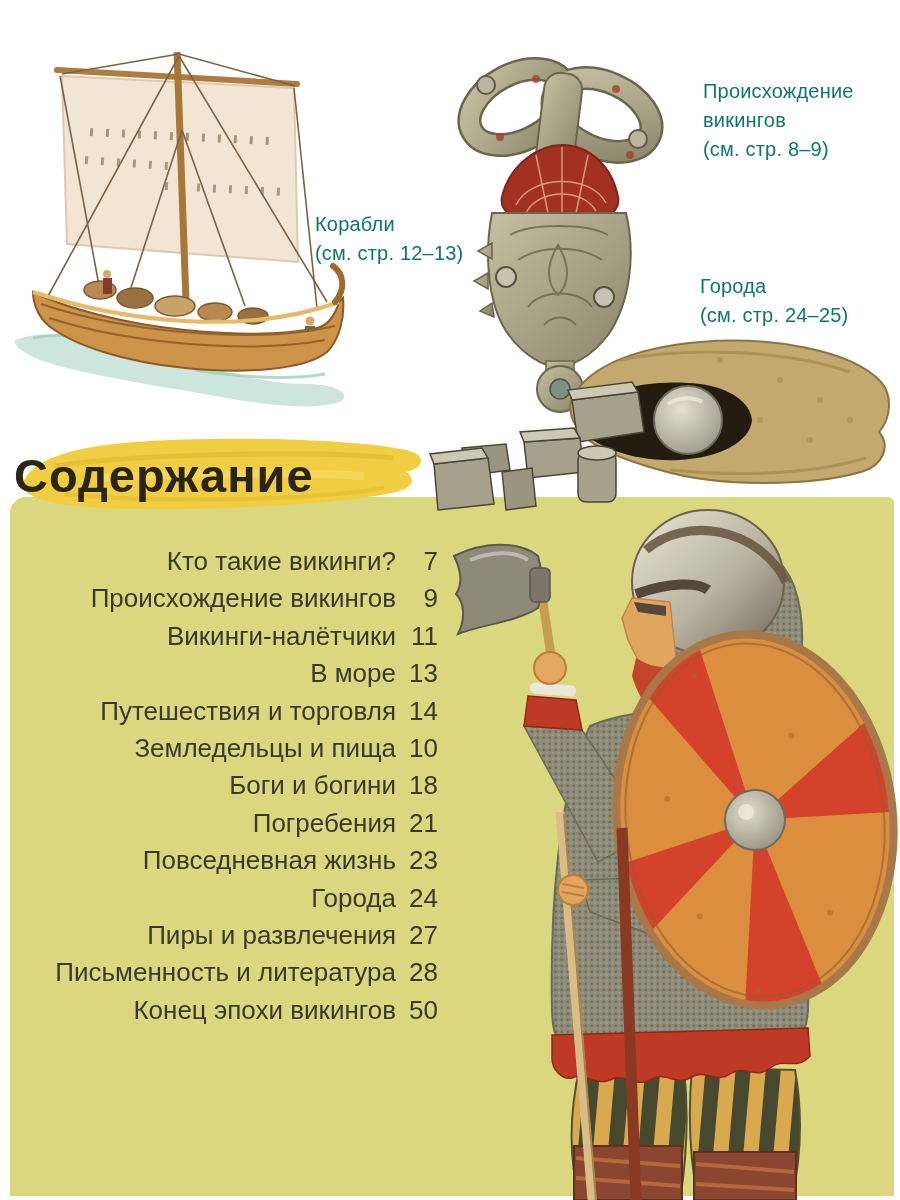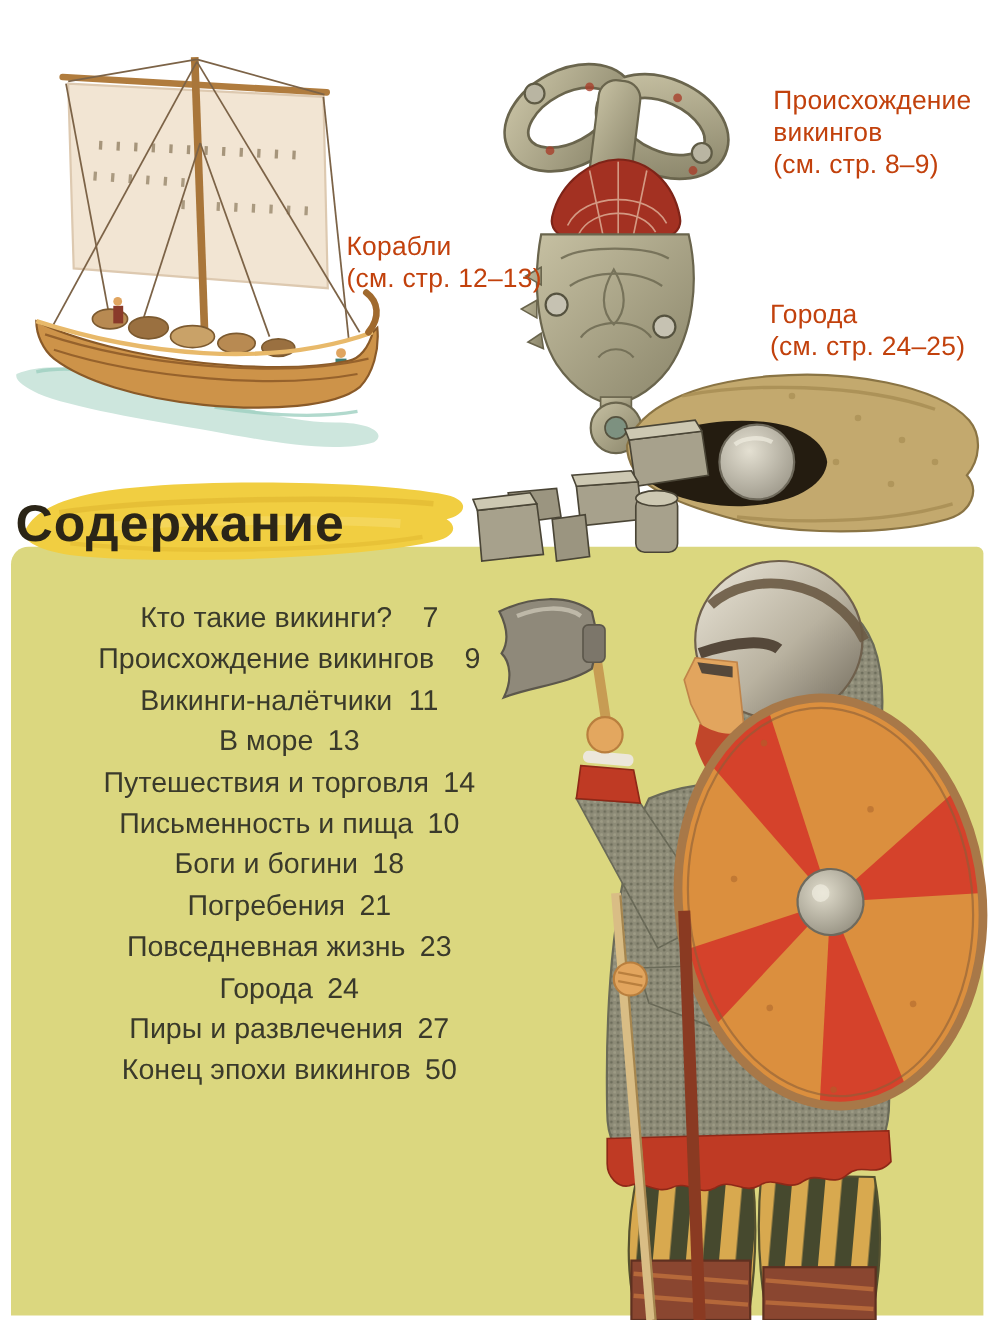--- a/index.html
+++ b/index.html
@@ -6,34 +6,34 @@
   .page{
     position:relative;width:900px;height:1200px;background:#ffffff;
     overflow:hidden;font-family:"Liberation Sans",sans-serif;margin:0 auto;
   }
   .panel{
     position:absolute;left:10px;top:497px;width:884px;height:699px;
     background:#dbd77f;border-radius:16px 6px 0 0;
   }
   .illu{position:absolute;}
   .caption{
-    position:absolute;color:#c2410c;font-size:24px;line-height:29px;
+    position:absolute;color:#0f766e;font-size:20px;line-height:29px;
     letter-spacing:.2px;
   }
   .brush-wrap{position:absolute;left:14px;top:426px;width:424px;height:100px;}
   .brush-wrap svg{position:absolute;left:0;top:0;}
   .page-title{
     position:absolute;left:0;top:22px;width:100%;text-align:left;
     font-size:47px;font-weight:700;color:#2b2517;letter-spacing:1px;
   }
   .toc{
     position:absolute;left:88px;top:546px;width:350px;
   }
   .toc-row{
-    display:flex;justify-content:center;align-items:baseline;
+    display:flex;justify-content:flex-end;align-items:baseline;
     height:37.4px;font-size:26px;color:#3a3a2b;
   }
   .toc-label{white-space:nowrap;}
   .toc-page{text-align:right;min-width:42px;}
 </style>
 </head>
 <body>
 
 <div class="page">
 
@@ -224,21 +224,21 @@
       </div>
       <div class="toc-row">
         <span class="toc-label">В море</span>
         <span class="toc-page">13</span>
       </div>
       <div class="toc-row">
         <span class="toc-label">Путешествия и торговля</span>
         <span class="toc-page">14</span>
       </div>
       <div class="toc-row">
-        <span class="toc-label">Письменность и пища</span>
+        <span class="toc-label">Земледельцы и пища</span>
         <span class="toc-page">10</span>
       </div>
       <div class="toc-row">
         <span class="toc-label">Боги и богини</span>
         <span class="toc-page">18</span>
       </div>
       <div class="toc-row">
         <span class="toc-label">Погребения</span>
         <span class="toc-page">21</span>
       </div>
@@ -246,20 +246,24 @@
         <span class="toc-label">Повседневная жизнь</span>
         <span class="toc-page">23</span>
       </div>
       <div class="toc-row">
         <span class="toc-label">Города</span>
         <span class="toc-page">24</span>
       </div>
       <div class="toc-row">
         <span class="toc-label">Пиры и развлечения</span>
         <span class="toc-page">27</span>
+      </div>
+      <div class="toc-row">
+        <span class="toc-label">Письменность и литература</span>
+        <span class="toc-page">28</span>
       </div>
       <div class="toc-row">
         <span class="toc-label">Конец эпохи викингов</span>
         <span class="toc-page">50</span>
       </div>
     </div>
 
   <svg class="illu" style="left:440px;top:490px" width="460" height="710" viewBox="0 0 460 710">
     <defs>
       <pattern id="mail" width="6" height="6" patternUnits="userSpaceOnUse">

